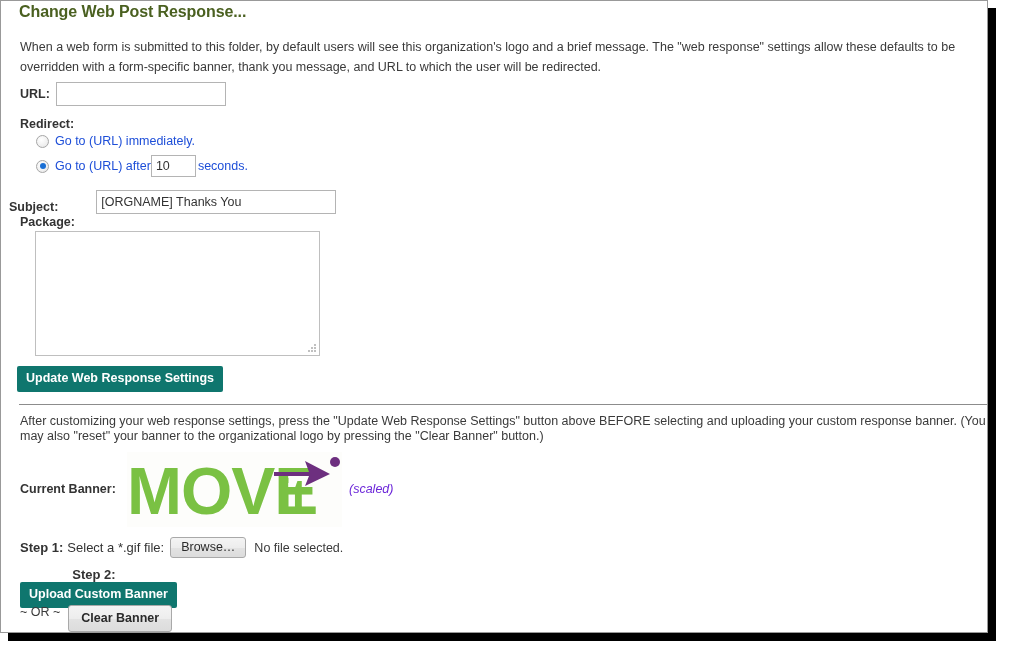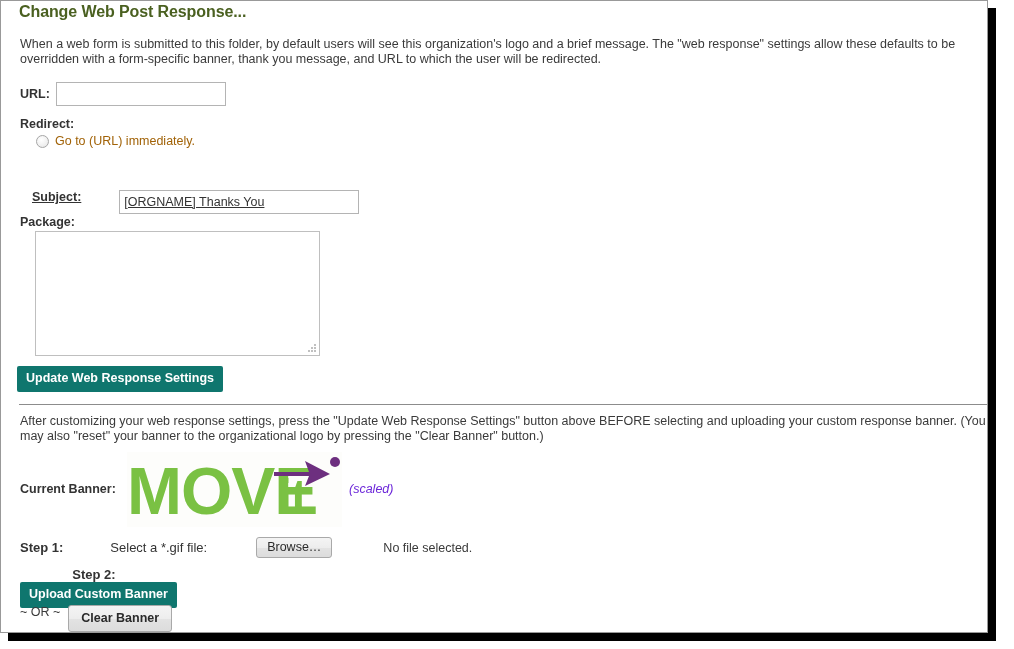--- a/index.html
+++ b/index.html
@@ -53,21 +53,21 @@
     font-weight: bold;
     color: #4a6020;
     letter-spacing: -0.1px;
   }
   .intro {
     position: absolute;
     left: 11px;
     top: 36px;
     width: 968px;
     font-size: 12.5px;
-    line-height: 15px;
+    line-height: 20px;
     color: #3a3a3a;
   }
 
   .label-bold {
     font-weight: bold;
     color: #333333;
     font-size: 12.5px;
   }
 
   
@@ -127,36 +127,35 @@
     position: absolute;
     left: 2.5px;
     top: 2.5px;
     width: 6px;
     height: 6px;
     border-radius: 50%;
     background: #1a6fd4;
   }
   .radio-text {
     font-size: 12.5px;
-    color: #a16207;
+    color: #1d4ed8;
   }
   .seconds-input {
     width: 45px;
     height: 22px;
     margin: 0 2px 0 0;
   }
 
   
   .row-subject {
     position: absolute;
-    left: 23px;
+    left: 0;
     top: 189px;
     display: flex;
-    align-items: flex-start;
-    text-decoration: underline;
+    align-items: flex-end;
   }
   .row-subject .label-bold { margin-right: 6px; }
   .subject-input { width: 240px; height: 24px; margin-left: 32px; }
 
   
   .package-label {
     position: absolute;
     left: 11px;
     top: 214px;
   }
@@ -261,21 +260,20 @@
     color: #6d28d9;
   }
 
   
   .step1 {
     position: absolute;
     left: 11px;
     top: 536px;
     display: flex;
     align-items: center;
-    gap: 43px;
   }
   .step1 .step-name { font-weight: bold; margin-right: 4px; }
   .step1 .step-desc { margin-right: 6px; }
   .file-btn {
     padding: 2px 10px 3px 10px;
     font-weight: normal;
     font-size: 12.5px;
     border-radius: 3px;
   }
   .file-none { margin-left: 8px; color: #3a3a3a; font-size: 12.5px; }
@@ -316,20 +314,26 @@
       <input class="input-text url-input" type="text" value="" style="">
     </div>
 
     <div class="label-bold redirect-label">Redirect:</div>
 
     <div class="radio-row-1">
       <span class="radio"></span>
       <span class="radio-text">Go to (URL) immediately.</span>
     </div>
 
+    <div class="radio-row-2">
+      <span class="radio checked"></span>
+      <span class="radio-text">Go to (URL) after</span>
+      <input class="input-text seconds-input" type="text" value="10" style="">
+      <span class="radio-text">seconds.</span>
+    </div>
 
     <div class="row-subject">
       <span class="label-bold">Subject:</span>
       <input class="input-text subject-input" type="text" value="[ORGNAME] Thanks You" style="">
     </div>
 
     <div class="label-bold package-label">Package:</div>
     <div class="package-area">
       <div class="resize-grip">
         <i style="right:0px;bottom:0px;"></i>

